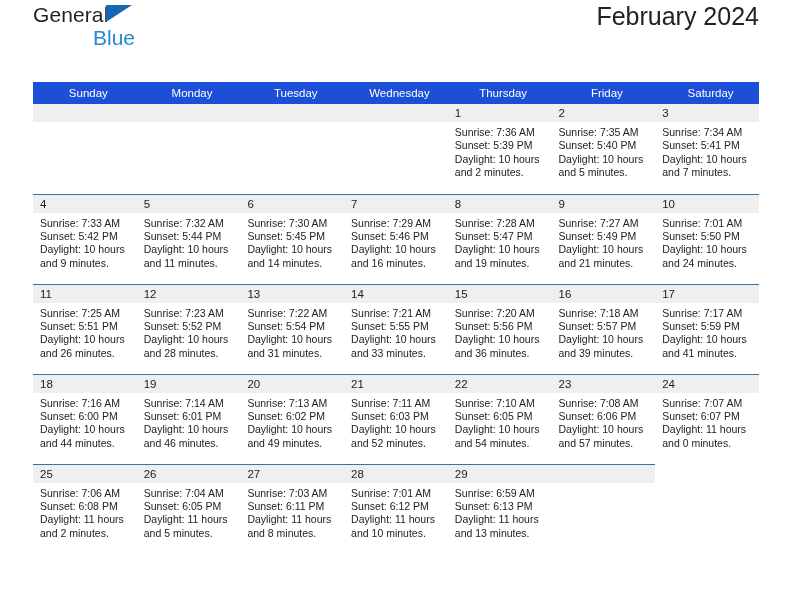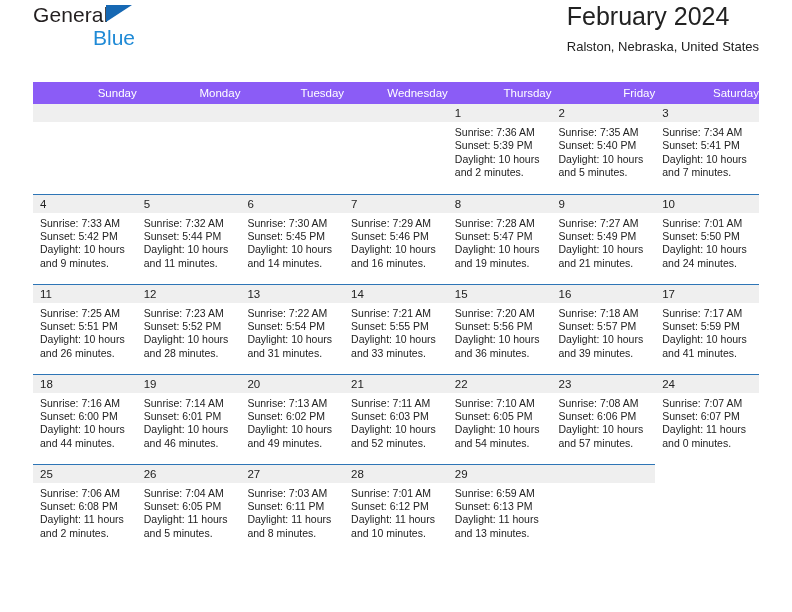--- a/index.html
+++ b/index.html
@@ -81,25 +81,25 @@
   }
 
   
   .calendar {
     width: 726px;
     border-collapse: collapse;
     table-layout: fixed;
     margin-top: 8px;
   }
   .calendar th {
-    background: #8b5cf6;
+    background: #1d4ed8;
     color: #ffffff;
     font-weight: normal;
     font-size: 11.5px;
-    text-align: right;
+    text-align: center;
     padding: 5px 0 5px 7px;
     height: 20px;
     box-sizing: border-box;
   }
   .calendar td {
     vertical-align: top;
     padding: 0;
     height: 90px;
     box-sizing: border-box;
     background: #ffffff;
@@ -135,21 +135,20 @@
 
   <div class="header">
 
     <div class="brand">
       <span class="brand-general">General</span><span class="brand-triangle"></span>
       <span class="brand-blue">Blue</span>
     </div>
 
     <div class="titles">
       <div class="month-title">February 2024</div>
-      <div class="location">Ralston, Nebraska, United States</div>
     </div>
 
   </div>
 
   <table class="calendar">
     <thead>
       <tr>
         <th>Sunday</th>
         <th>Monday</th>
         <th>Tuesday</th>

